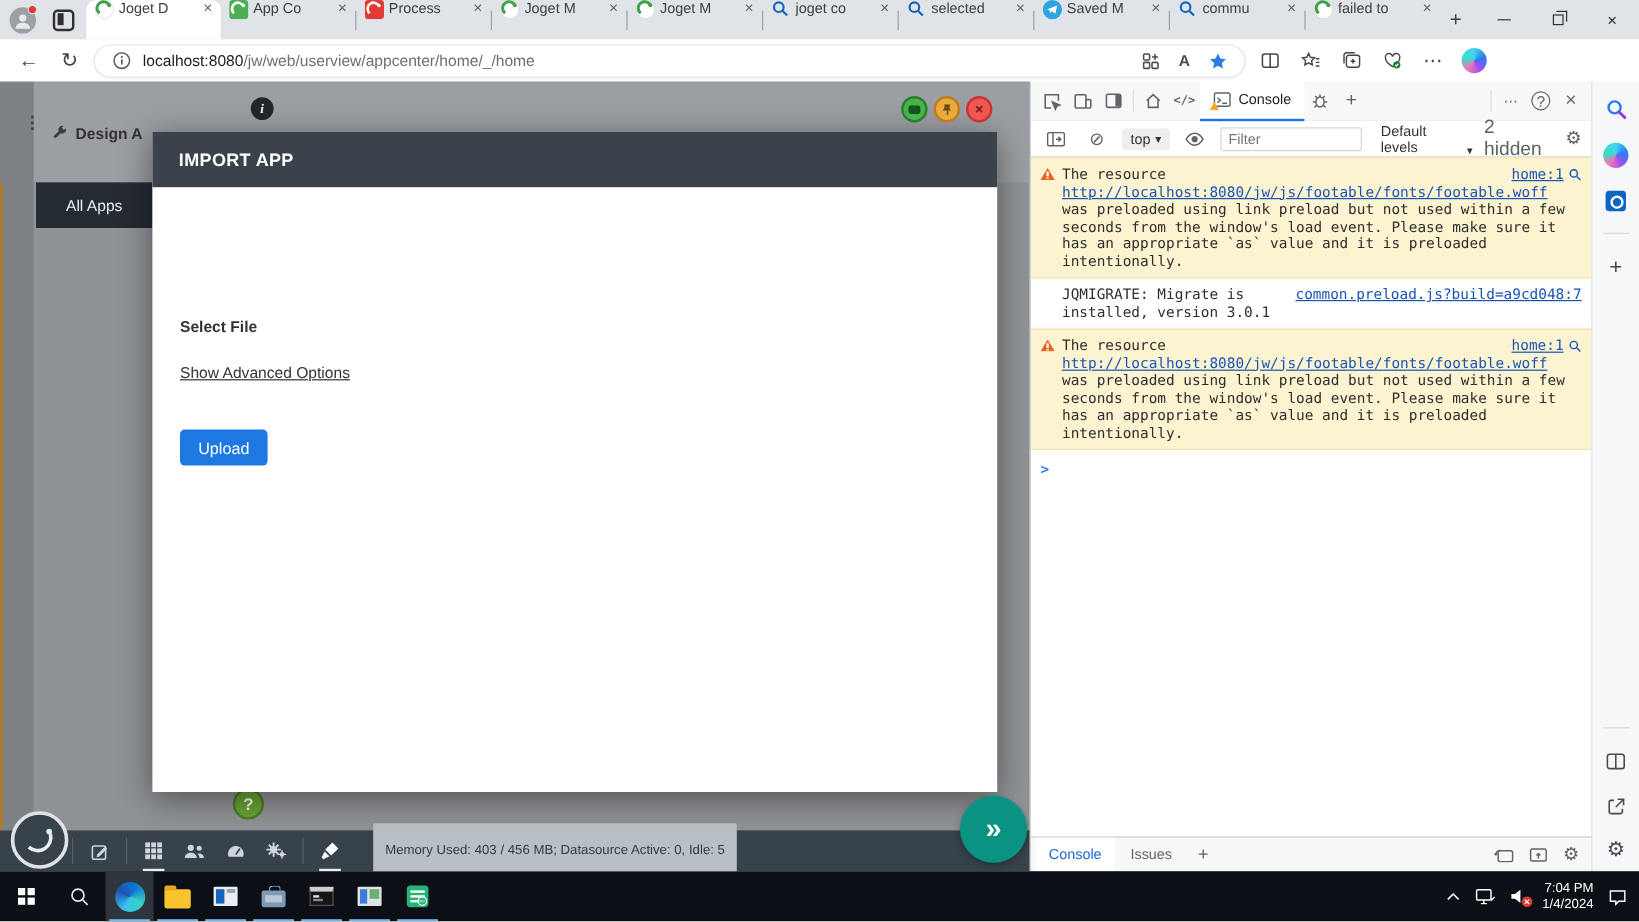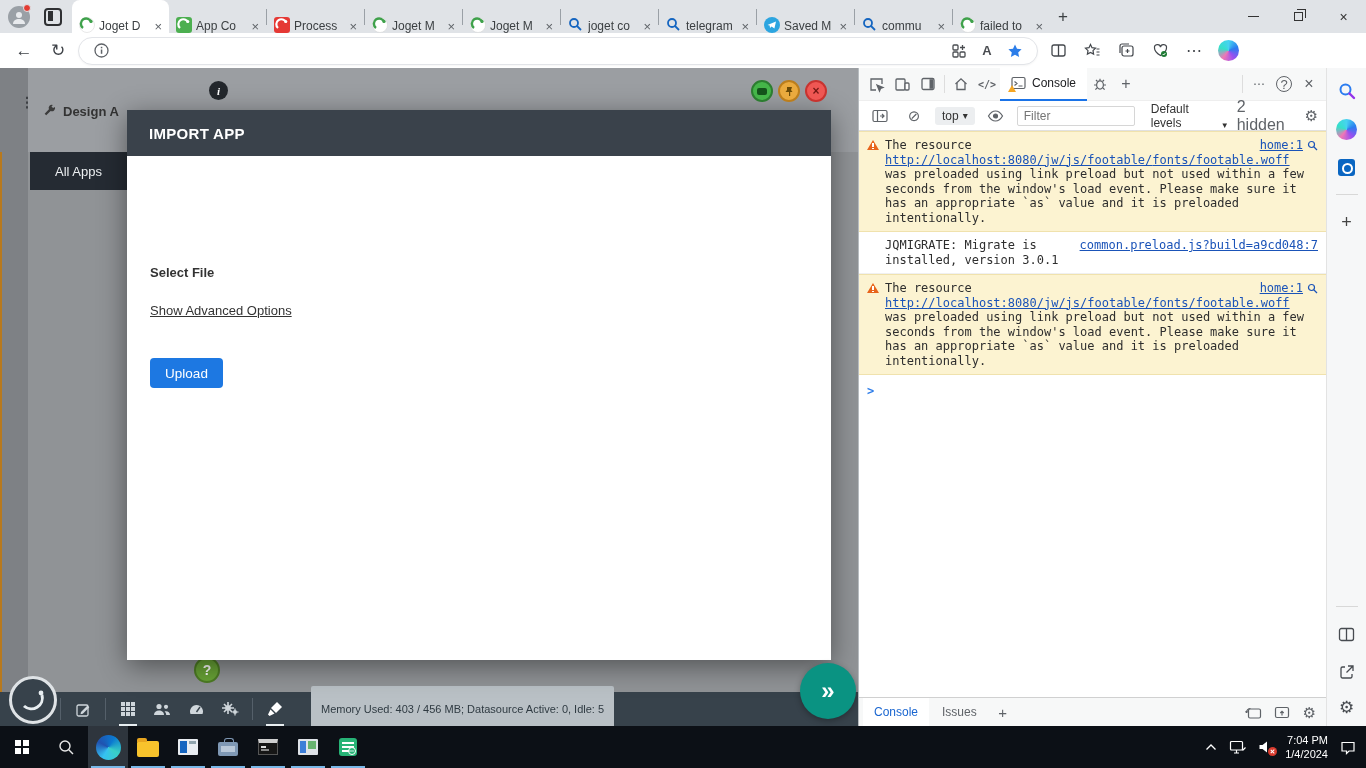--- a/index.html
+++ b/index.html
@@ -9,21 +9,21 @@
   svg{display:block}
   .spacer{flex:1}
 
   
   .tabstrip{position:absolute;left:0;top:0;width:1366px;height:33px;background:#e0e3e7;display:flex;align-items:center;padding-left:8px}
   .avatar{width:22px;height:22px;border-radius:50%;background:#9aa0a6;position:relative;margin-right:14px;flex:none}
   .avatar svg{position:absolute;left:3px;top:4px}
   .avatar-dot{position:absolute;right:-1px;top:-2px;width:8px;height:8px;border-radius:50%;background:#e33b32;border:1px solid #e0e3e7}
   .tabactions{width:18px;height:18px;border:2px solid #2f3033;border-radius:4px;margin-right:10px;flex:none;position:relative}
   .tabactions::after{content:"";position:absolute;left:2px;top:1px;width:5px;height:10px;background:#2f3033}
-  .tab{width:97px;height:33px;display:flex;align-items:flex-end;gap:4px;padding:0 7px;flex:none;cursor:pointer}
+  .tab{width:112px;height:33px;display:flex;align-items:flex-start;gap:4px;padding:0 7px;flex:none;cursor:pointer}
   .tab.active{background:#fff;border-radius:8px 8px 0 0}
   .tab-label{flex:1;font-size:12px;color:#3c4043;white-space:nowrap;overflow:hidden}
   .tab-close{font-size:13px;color:#5f6368;line-height:1}
   .tabdiv{width:1px;height:16px;background:#9aa0a6;flex:none}
   .newtab{width:26px;height:26px;font-size:17px;color:#3c4043;display:flex;align-items:center;justify-content:center;flex:none}
   .winbtn{width:45px;height:33px;display:flex;align-items:center;justify-content:center;color:#333;font-size:14px;flex:none}
   .min-shape{width:11px;height:1px;background:#333}
   .restore-shape{width:9px;height:9px;border:1px solid #333;position:relative;background:transparent}
   .restore-shape::before{content:"";position:absolute;left:2px;top:-4px;width:8px;height:8px;border:1px solid #333;border-bottom:none;border-left:none}
   .fav{width:16px;height:16px;flex:none}
@@ -237,21 +237,21 @@
       <span class="tab-close">×</span>
     </div>
     <span class="tabdiv"></span>
     <div class="tab">
       <span class="fav">
           <svg width="15" height="15" viewBox="0 0 15 15">
             <circle cx="6" cy="6" r="4" fill="none" stroke="#1565c0" stroke-width="1.8"></circle>
             <line x1="9" y1="9" x2="13" y2="13" stroke="#1565c0" stroke-width="1.8"></line>
           </svg>
         </span>
-      <span class="tab-label">telegram</span>
+      <span class="tab-label">selected</span>
       <span class="tab-close">×</span>
     </div>
     <span class="tabdiv"></span>
     <div class="tab">
       <span class="fav">
           <svg width="16" height="16" viewBox="0 0 16 16">
             <circle cx="8" cy="8" r="8" fill="#2ca5e0"></circle>
             <path d="M3.5 8l8.5-3.5-1.6 7-2.8-2.1-1.6 1.5-.3-2.4z" fill="#fff"></path>
           </svg>
         </span>
@@ -296,20 +296,21 @@
     <div class="navbtn">←</div>
     <div class="navbtn">↻</div>
     <div class="urlpill">
       <span class="pillicon">
           <svg width="15" height="15" viewBox="0 0 15 15">
             <circle cx="7.5" cy="7.5" r="6.5" fill="none" stroke="#5f6368" stroke-width="1.3"></circle>
             <rect x="6.8" y="6.5" width="1.5" height="4.3" fill="#5f6368"></rect>
             <rect x="6.8" y="3.8" width="1.5" height="1.5" fill="#5f6368"></rect>
           </svg>
         </span>
+      <span class="urltext"><span class="urlhost">localhost:8080</span><span class="urlpath">/jw/web/userview/appcenter/home/_/home</span></span>
       <span class="spacer"></span>
       <span class="pillicon">
           <svg width="16" height="16" viewBox="0 0 16 16" fill="none" stroke="#4a4d51" stroke-width="1.3">
             <rect x="2" y="2" width="5" height="5" rx="1"></rect>
             <rect x="2" y="9" width="5" height="5" rx="1"></rect>
             <rect x="9" y="9" width="5" height="5" rx="1"></rect>
             <path d="M11.5 2v5M9 4.5h5"></path>
           </svg>
         </span>
       <span class="pillicon readaloud">A</span>

